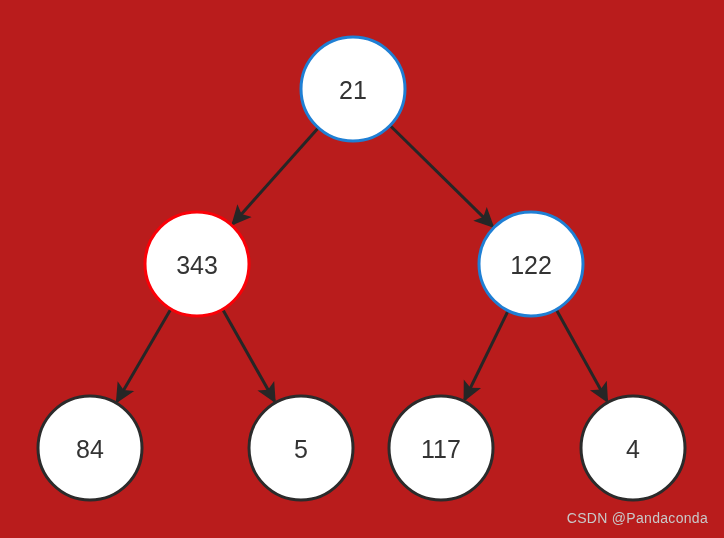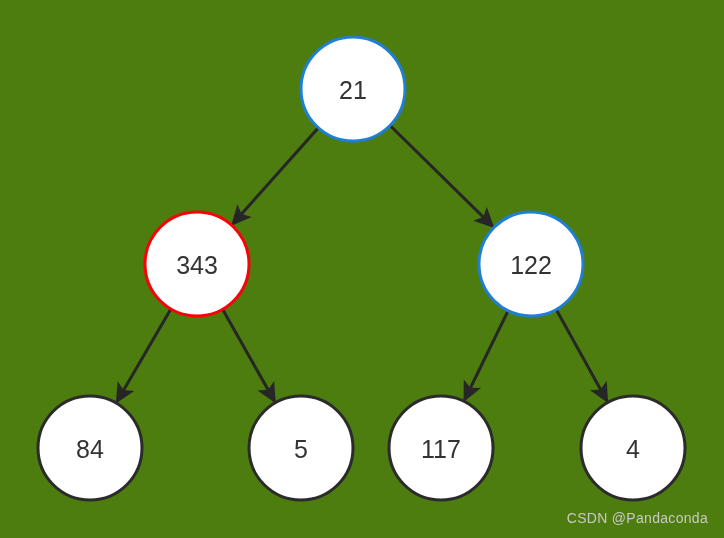--- a/index.html
+++ b/index.html
@@ -10,21 +10,21 @@
     width: 724px;
     height: 538px;
     background: #f7f7f7;
     font-family: "Liberation Sans", sans-serif;
     overflow: hidden;
   }
   #canvas-root {
     position: relative;
     width: 724px;
     height: 538px;
-    background: #4d7c0f;
+    background: #b91c1c;
   }
   #tree-svg {
     position: absolute;
     left: 0;
     top: 0;
     width: 724px;
     height: 538px;
     display: block;
   }
   .node-label {

